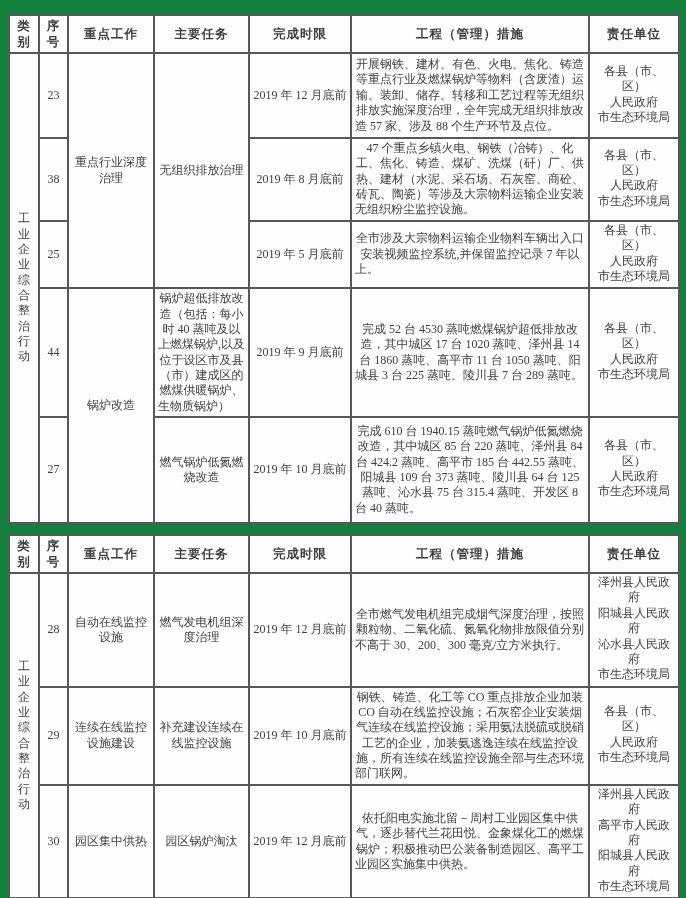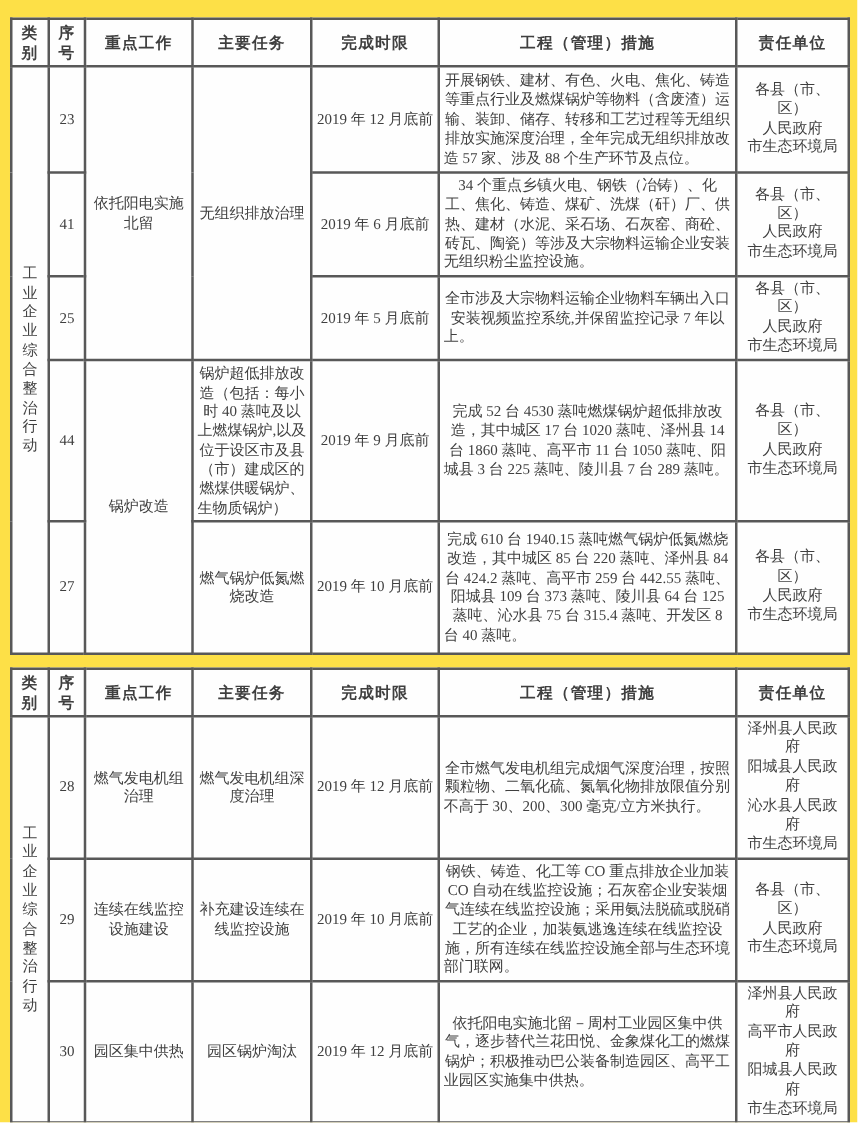--- a/index.html
+++ b/index.html
@@ -4,21 +4,21 @@
 <style>
   * { margin: 0; padding: 0; box-sizing: border-box; }
   html, body {
     background: #fdfdfd;
     font-family: "Liberation Serif", "DejaVu Serif", serif;
     color: #3f3f3f;
   }
   .page {
     width: 686px;
     height: 898px;
-    background: #fde047;
+    background: #15803d;
     padding: 14px 8px 6px 8px;
     overflow: hidden;
   }
   table.plan {
     table-layout: fixed;
     width: 670px;
     border-collapse: collapse;
     background: #fefefe;
   }
   table.plan + table.plan { margin-top: 10px; }
@@ -81,32 +81,32 @@
       <th>序号</th>
       <th>重点工作</th>
       <th>主要任务</th>
       <th>完成时限</th>
       <th>工程（管理）措施</th>
       <th>责任单位</th>
     </tr>
     <tr style="height:85px">
       <td class="cat" rowspan="5">工业企业综合整治行动</td>
       <td class="no">23</td>
-      <td class="task" rowspan="3">依托阳电实施北留</td>
+      <td class="task" rowspan="3">重点行业深度治理</td>
       <td class="task" rowspan="3">无组织排放治理</td>
       <td>2019 年 12 月底前</td>
       <td class="measures">开展钢铁、建材、有色、火电、焦化、铸造等重点行业及燃煤锅炉等物料（含废渣）运输、装卸、储存、转移和工艺过程等无组织排放实施深度治理，全年完成无组织排放改造 57 家、涉及 88 个生产环节及点位。</td>
       <td class="preline">各县（市、区）
 人民政府
 市生态环境局</td>
     </tr>
     <tr style="height:72px">
-      <td class="no">41</td>
-      <td>2019 年 6 月底前</td>
-      <td class="measures">34 个重点乡镇火电、钢铁（冶铸）、化工、焦化、铸造、煤矿、洗煤（矸）厂、供热、建材（水泥、采石场、石灰窑、商砼、砖瓦、陶瓷）等涉及大宗物料运输企业安装无组织粉尘监控设施。</td>
+      <td class="no">38</td>
+      <td>2019 年 8 月底前</td>
+      <td class="measures">47 个重点乡镇火电、钢铁（冶铸）、化工、焦化、铸造、煤矿、洗煤（矸）厂、供热、建材（水泥、采石场、石灰窑、商砼、砖瓦、陶瓷）等涉及大宗物料运输企业安装无组织粉尘监控设施。</td>
       <td class="preline">各县（市、区）
 人民政府
 市生态环境局</td>
     </tr>
     <tr style="height:53px">
       <td class="no">25</td>
       <td>2019 年 5 月底前</td>
       <td class="measures">全市涉及大宗物料运输企业物料车辆出入口安装视频监控系统,并保留监控记录 7 年以上。</td>
       <td class="preline">各县（市、区）
 人民政府
@@ -119,21 +119,21 @@
       <td>2019 年 9 月底前</td>
       <td class="measures">完成 52 台 4530 蒸吨燃煤锅炉超低排放改造，其中城区 17 台 1020 蒸吨、泽州县 14 台 1860 蒸吨、高平市 11 台 1050 蒸吨、阳城县 3 台 225 蒸吨、陵川县 7 台 289 蒸吨。</td>
       <td class="preline">各县（市、区）
 人民政府
 市生态环境局</td>
     </tr>
     <tr style="height:106px">
       <td class="no">27</td>
       <td class="task">燃气锅炉低氮燃烧改造</td>
       <td>2019 年 10 月底前</td>
-      <td class="measures">完成 610 台 1940.15 蒸吨燃气锅炉低氮燃烧改造，其中城区 85 台 220 蒸吨、泽州县 84 台 424.2 蒸吨、高平市 259 台 442.55 蒸吨、阳城县 109 台 373 蒸吨、陵川县 64 台 125 蒸吨、沁水县 75 台 315.4 蒸吨、开发区 8 台 40 蒸吨。</td>
+      <td class="measures">完成 610 台 1940.15 蒸吨燃气锅炉低氮燃烧改造，其中城区 85 台 220 蒸吨、泽州县 84 台 424.2 蒸吨、高平市 185 台 442.55 蒸吨、阳城县 109 台 373 蒸吨、陵川县 64 台 125 蒸吨、沁水县 75 台 315.4 蒸吨、开发区 8 台 40 蒸吨。</td>
       <td class="preline">各县（市、区）
 人民政府
 市生态环境局</td>
     </tr>
   </tbody>
     </table>
 
   <table class="plan">
     <colgroup>
       <col style="width:30px">
@@ -150,21 +150,21 @@
       <th>序号</th>
       <th>重点工作</th>
       <th>主要任务</th>
       <th>完成时限</th>
       <th>工程（管理）措施</th>
       <th>责任单位</th>
     </tr>
     <tr style="height:62px">
       <td class="cat" rowspan="3">工业企业综合整治行动</td>
       <td class="no">28</td>
-      <td class="task">燃气发电机组治理</td>
+      <td class="task">自动在线监控设施</td>
       <td class="task">燃气发电机组深度治理</td>
       <td>2019 年 12 月底前</td>
       <td class="measures">全市燃气发电机组完成烟气深度治理，按照颗粒物、二氧化硫、氮氧化物排放限值分别不高于 30、200、300 毫克/立方米执行。</td>
       <td class="preline">泽州县人民政府
 阳城县人民政府
 沁水县人民政府
 市生态环境局</td>
     </tr>
     <tr style="height:80px">
       <td class="no">29</td>

